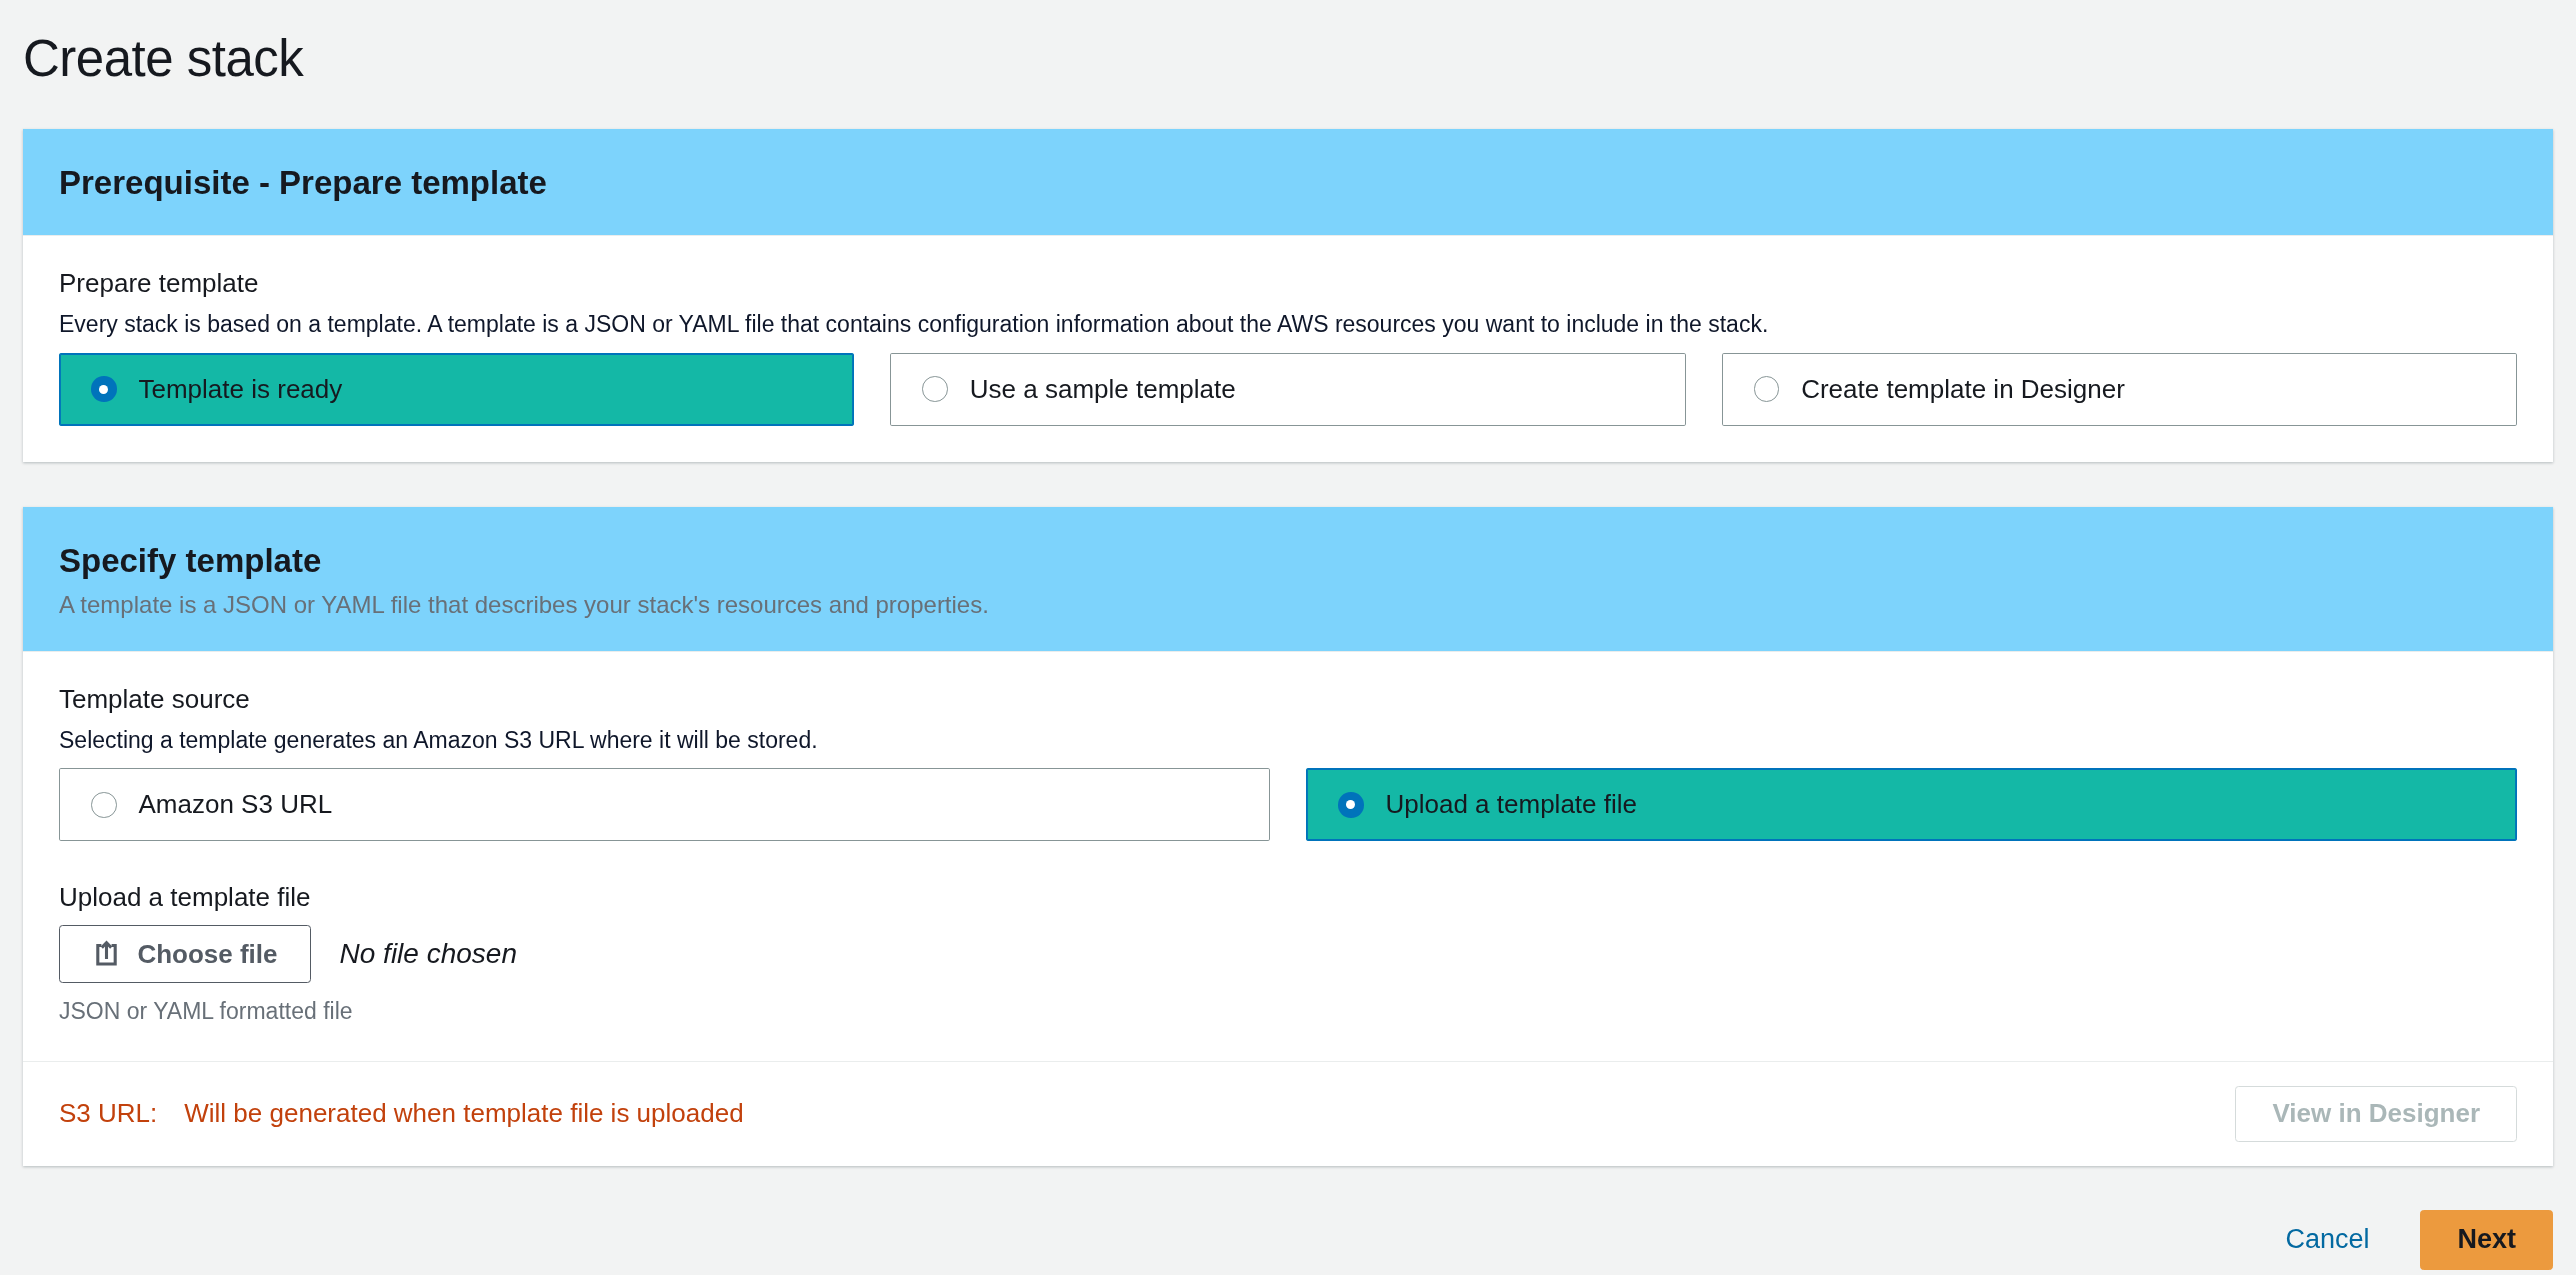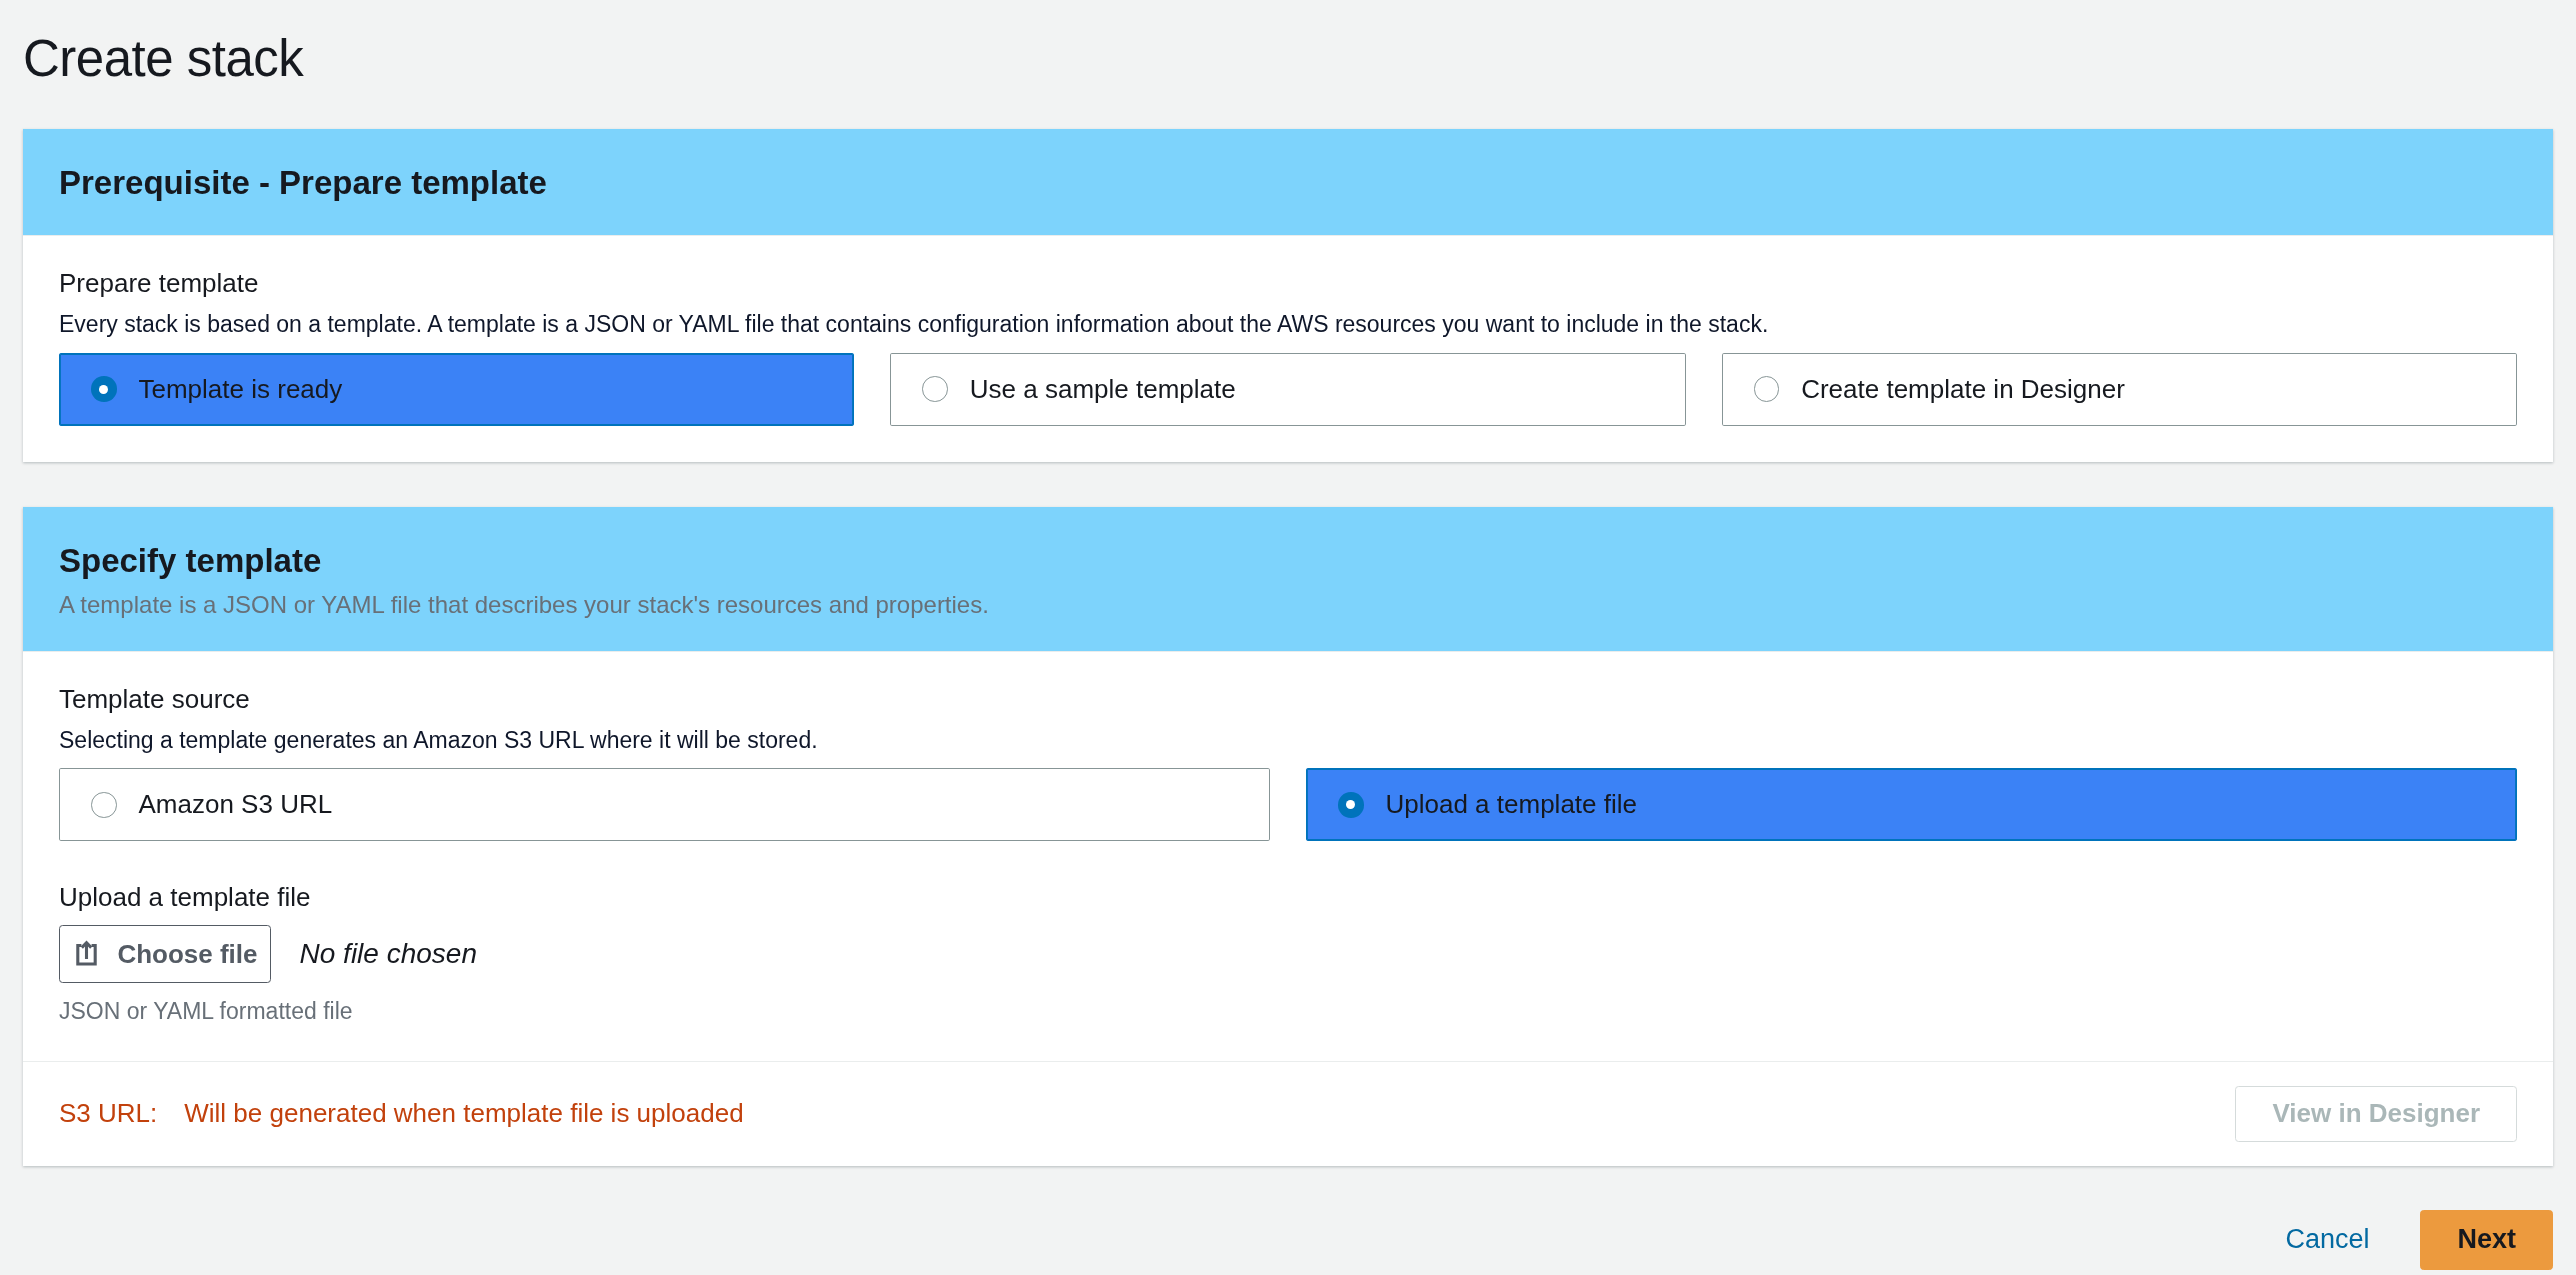--- a/index.html
+++ b/index.html
@@ -70,21 +70,21 @@
     display: flex;
     align-items: center;
     gap: 22px;
     padding: 0 31px;
     font-size: 26px;
     cursor: pointer;
   }
   .tile.selected {
     border-color: #0073bb;
     box-shadow: inset 0 0 0 0.9px #0073bb;
-    background: #3b82f6;
+    background: #14b8a6;
   }
   .radio {
     width: 25.5px; height: 25.5px;
     border-radius: 50%;
     border: 1.8px solid #879596;
     background: #ffffff;
     flex: none;
     position: relative;
   }
   .radio.checked {
@@ -101,21 +101,21 @@
     background: #ffffff;
   }
 
   .upload-field { margin-top: 40px; }
   .upload-row { display: flex; align-items: center; margin-top: 11px; }
   .choose-file-btn {
     display: inline-flex;
     align-items: center;
     gap: 16.4px;
     height: 58px;
-    padding: 0 12px;
+    padding: 0 32px;
     background: #ffffff;
     border: 1.8px solid #545b64;
     border-radius: 3.6px;
     font-family: "Liberation Sans", sans-serif;
     font-size: 26px;
     font-weight: 700;
     color: #545b64;
     cursor: pointer;
   }
   .choose-file-btn svg { display: block; }

